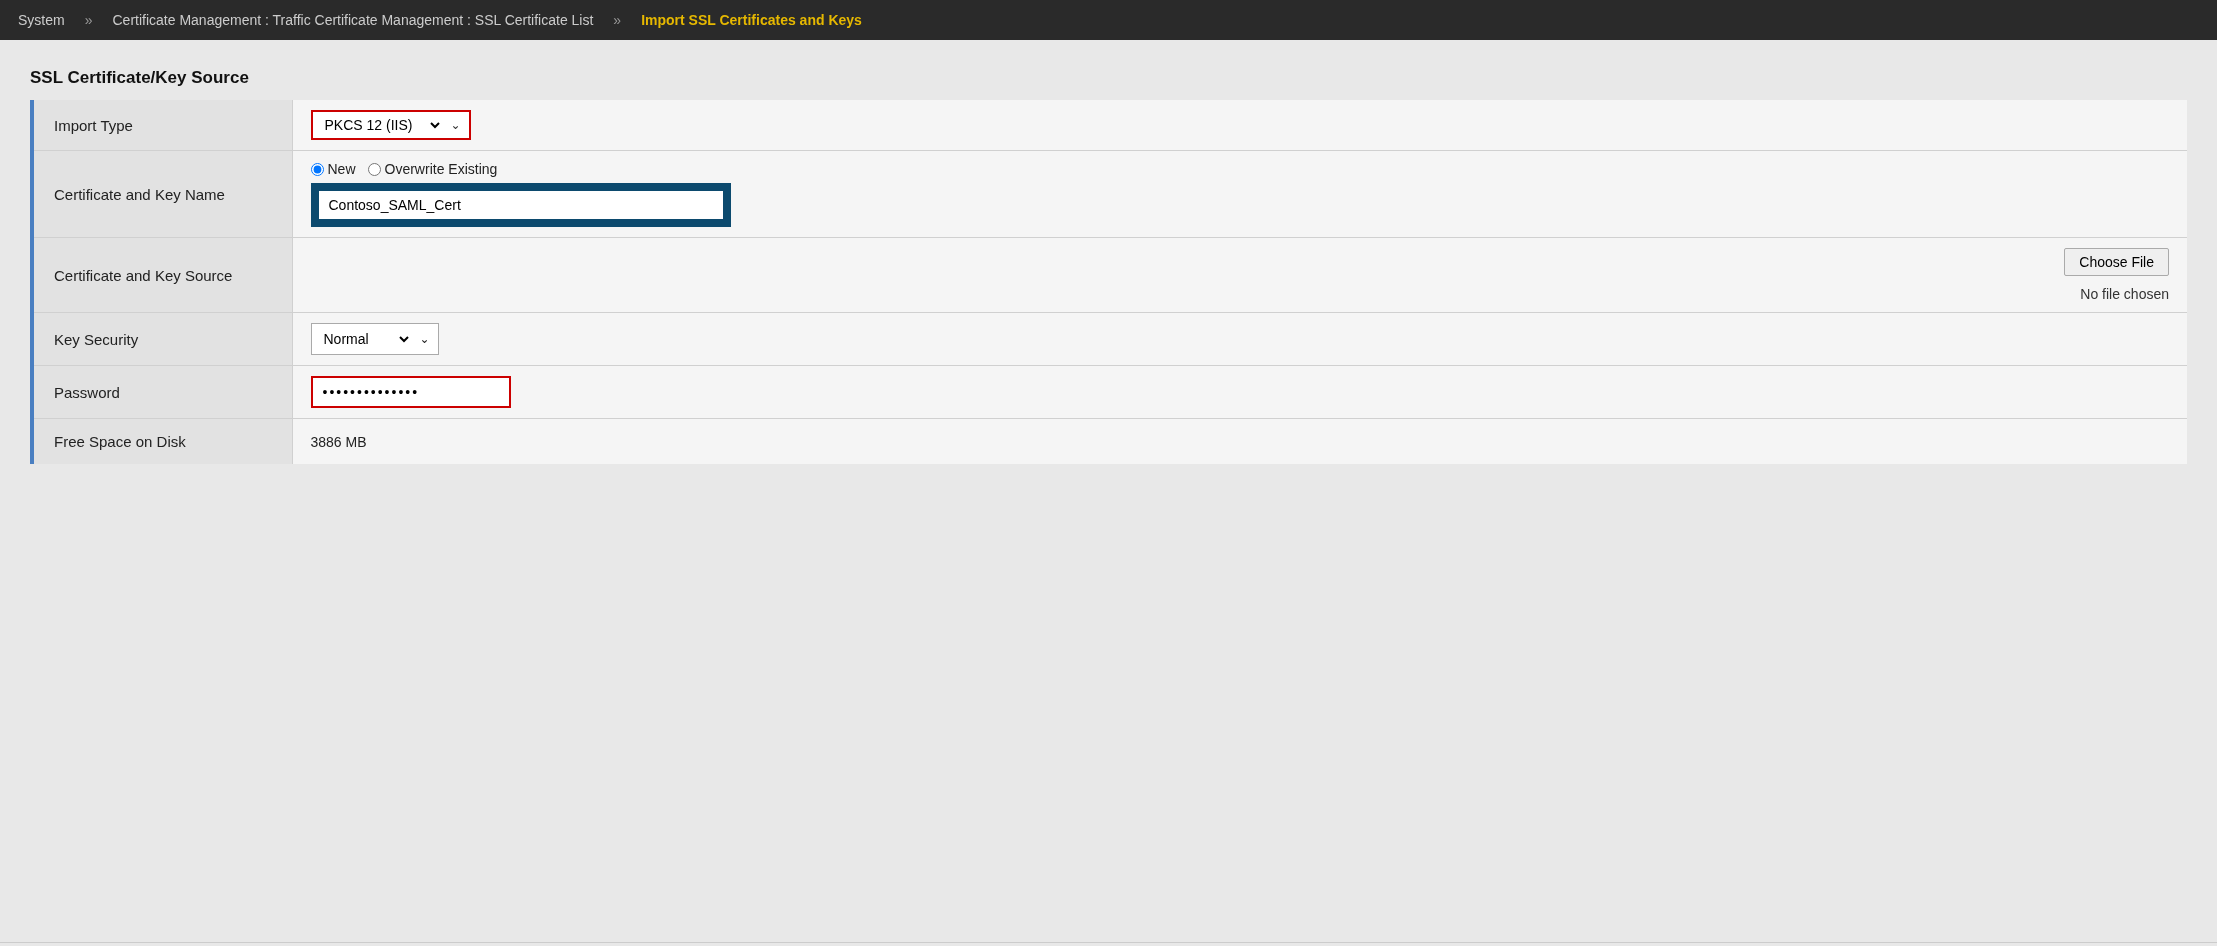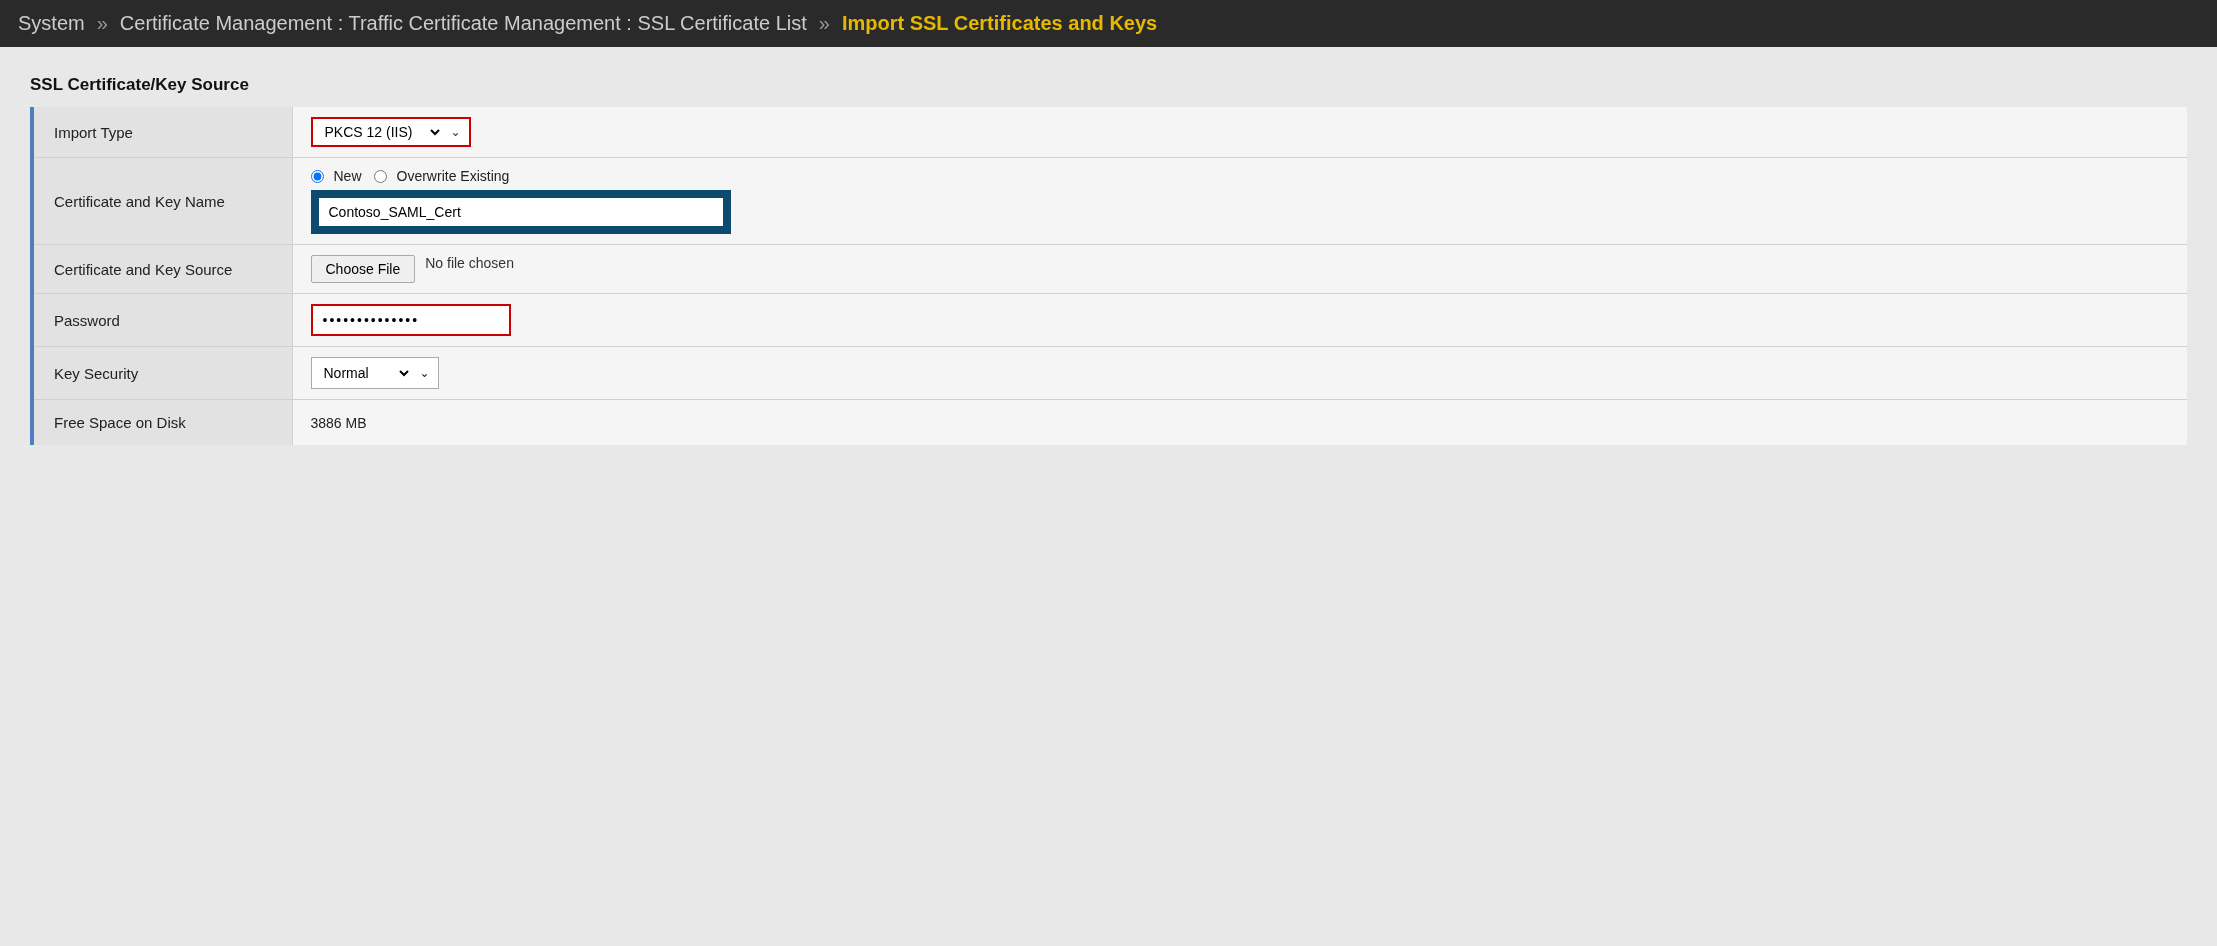--- a/index.html
+++ b/index.html
@@ -6,24 +6,24 @@
     body {
       font-family: Arial, sans-serif;
       font-size: 15px;
       background: #e8e8e8;
       color: #222;
     }
     .breadcrumb-bar {
       background: #2a2a2a;
       color: #ccc;
       padding: 12px 18px;
-      font-size: 20px;
-      display: flex;
-      align-items: center;
-      gap: 12px;
+      font-size: 14px;
+      display: flex;
+      align-items: center;
+      gap: 20px;
     }
     .breadcrumb-bar .separator {
       color: #999;
     }
     .breadcrumb-bar .current {
       color: #e6b800;
       font-weight: bold;
     }
     .main-content {
       padding: 28px 30px 30px 30px;
@@ -85,36 +85,37 @@
     }
     .radio-group {
       display: flex;
       align-items: center;
       gap: 12px;
       margin-bottom: 6px;
     }
     .radio-group label {
       display: flex;
       align-items: center;
-      gap: 10px;
+      gap: 4px;
       font-size: 14px;
       cursor: pointer;
     }
     .cert-name-input {
       border: 8px solid #0c4a6e;
       padding: 6px 10px;
       font-size: 14px;
       width: 420px;
       background: white;
       outline: none;
     }
     .file-input-wrapper {
       display: flex;
-      align-items: flex-start;
+      align-items: flex-end;
       gap: 10px;
+      flex-direction: column;
     }
     .choose-file-btn {
       border: 1px solid #aaa;
       background: #efefef;
       padding: 5px 14px;
       font-size: 14px;
       cursor: pointer;
       border-radius: 2px;
     }
     .no-file-text {
@@ -211,40 +212,40 @@
       <td class="label-cell">Certificate and Key Source</td>
       <td class="value-cell">
         <div class="file-input-wrapper">
           <button class="choose-file-btn">Choose File</button>
           <span class="no-file-text">No file chosen</span>
         </div>
       </td>
     </tr>
 
     <tr>
-      <td class="label-cell">Password</td>
-      <td class="value-cell">
-        <input type="password" class="password-input" value="password123456" style="">
-      </td>
-    </tr>
-
-    <tr>
       <td class="label-cell">Key Security</td>
       <td class="value-cell">
         <div class="key-security-select-wrapper">
           <select>
             <option>Normal</option>
             <option>High</option>
           </select>
           <span style="padding:6px 8px;font-size:12px;">⌄</span>
         </div>
       </td>
     </tr>
 
     <tr>
+      <td class="label-cell">Password</td>
+      <td class="value-cell">
+        <input type="password" class="password-input" value="password123456" style="">
+      </td>
+    </tr>
+
+    <tr>
       <td class="label-cell">Free Space on Disk</td>
       <td class="value-cell">
         <span class="free-space-text">3886 MB</span>
       </td>
     </tr>
   </tbody>
     </table>
 </div>
 
 <div class="button-bar">

